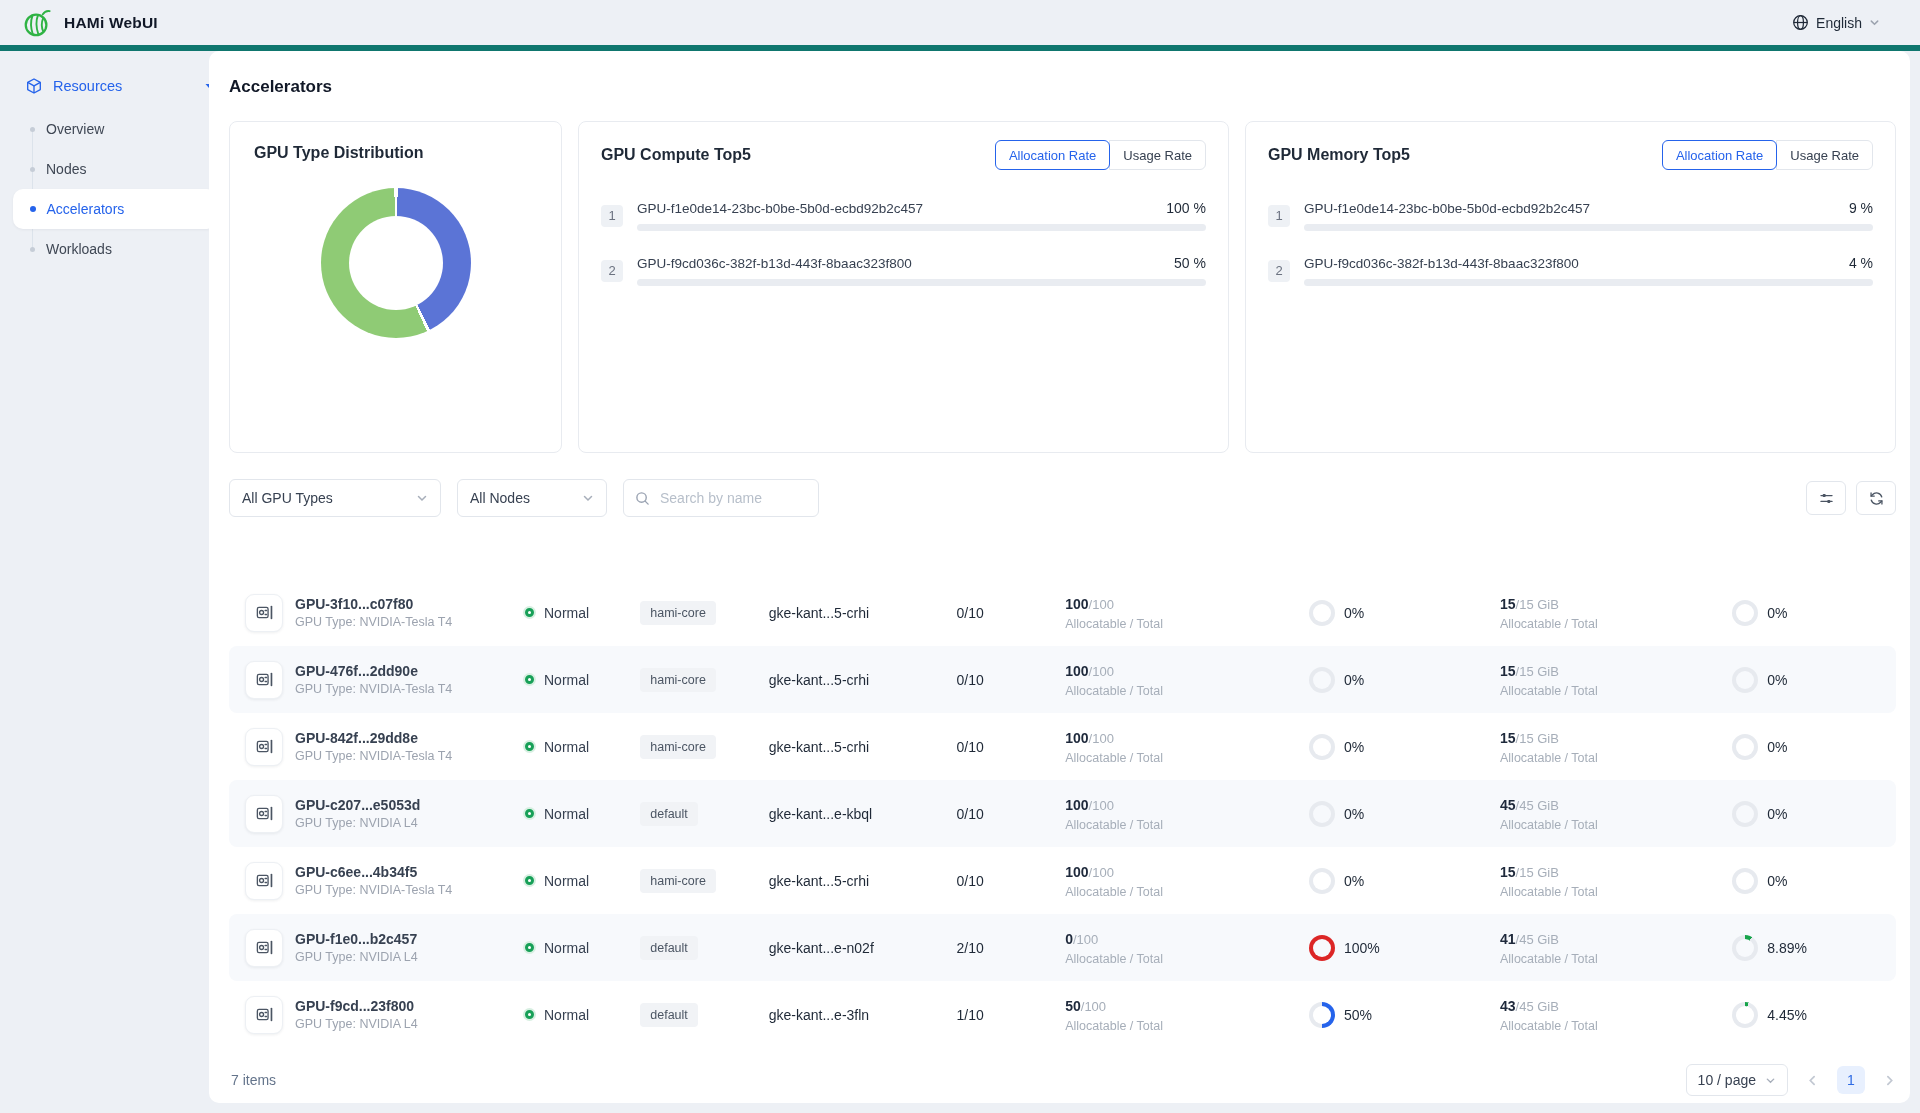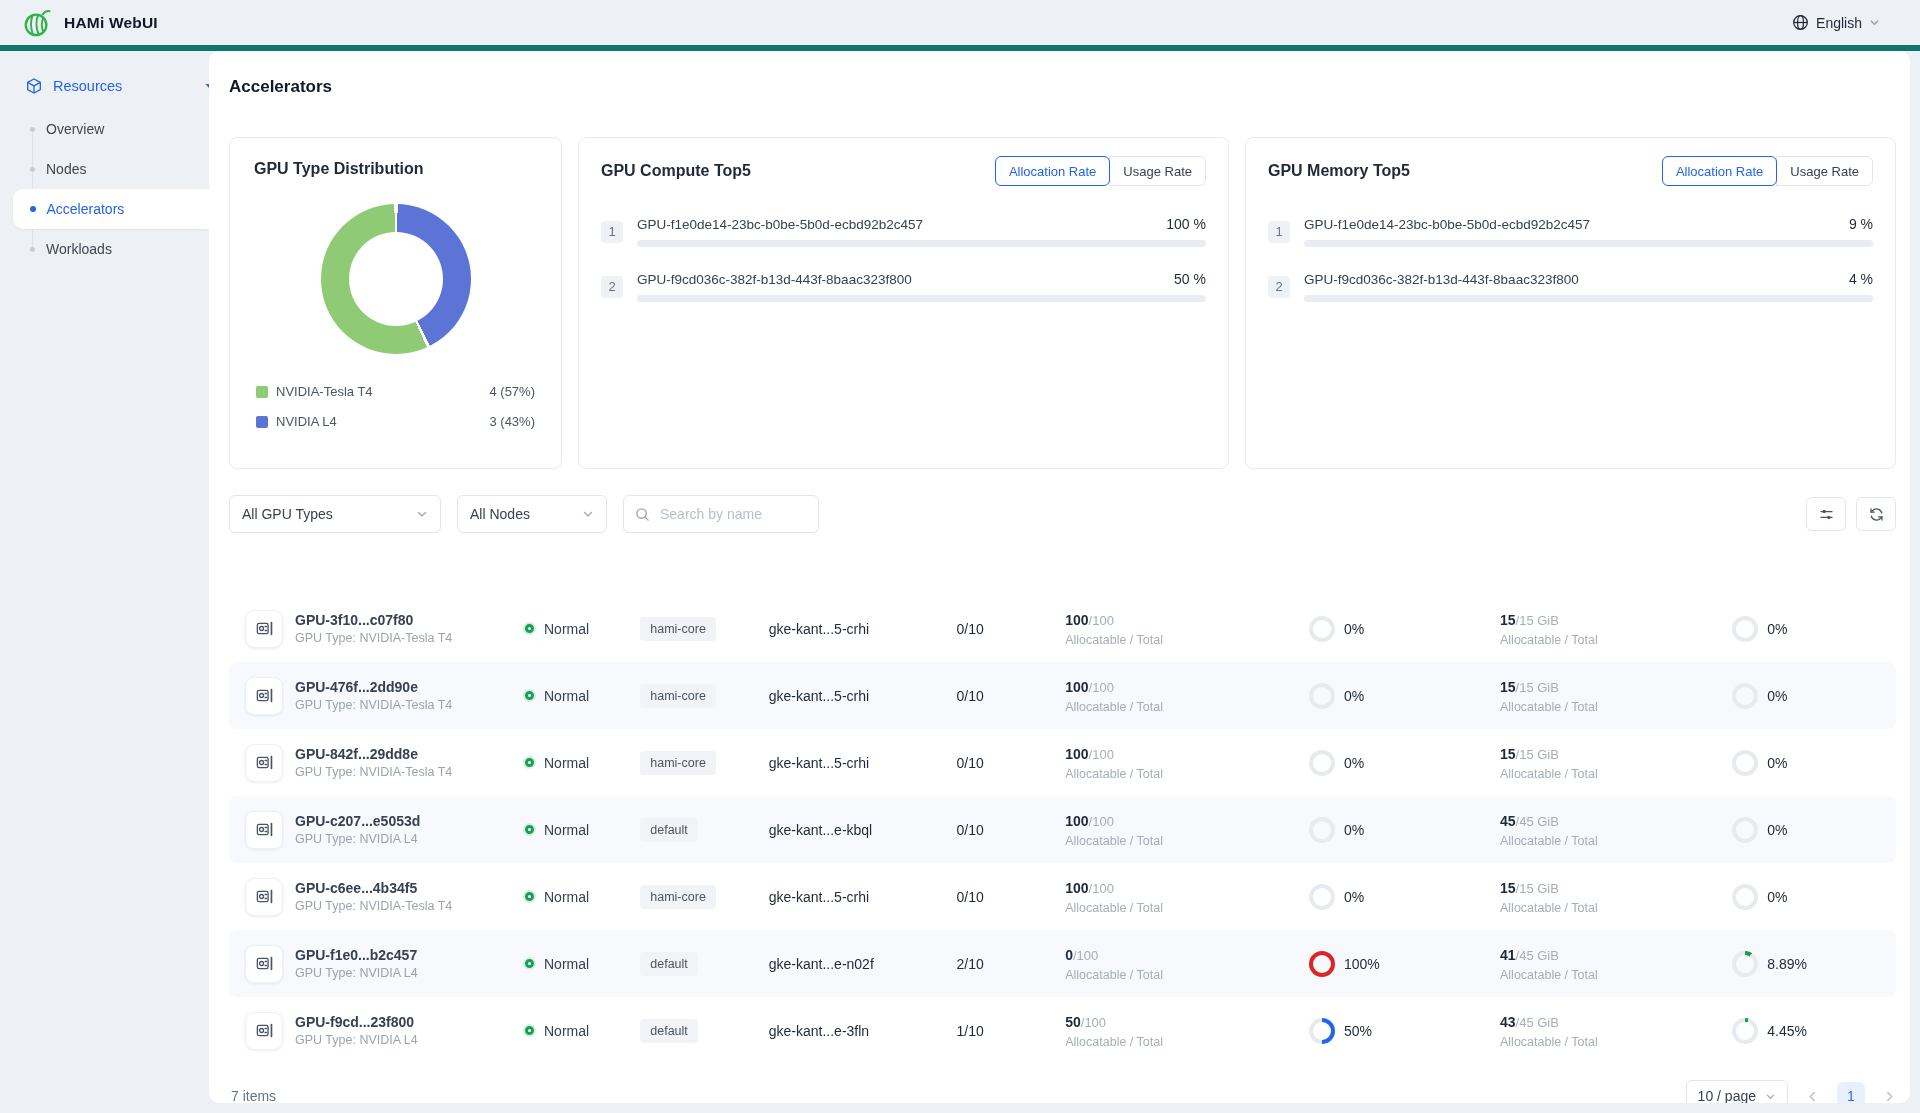--- a/index.html
+++ b/index.html
@@ -30,21 +30,21 @@
   .tree-item.active { background:#fff; box-shadow:0 1px 3px rgba(15,23,42,.05); }
   .tree-item.active .tree-dot { background:#2563eb; width:6px; height:6px; margin-left:1.5px; }
   .tree-item.active .tree-label { color:#2563eb; font-weight:500; }
 
   
   .panel { position:absolute; left:209px; top:51px; right:10px; bottom:10px; background:#fff;
            border-radius:10px; padding:26px 14px 0 20px; overflow:hidden; }
   .page-title { font-size:17px; font-weight:700; color:#111827; margin:0; }
 
   
-  .cards { display:flex; gap:16px; margin-top:40px; }
+  .cards { display:flex; gap:16px; margin-top:24px; }
   .card { border:1px solid #e8ebf0; border-radius:8px; height:332px; background:#fff; }
   .card-donut { width:333px; flex:none; padding:22px 24px; }
   .card-top5 { flex:1; padding:18px 22px; }
   .card-title { font-size:16px; font-weight:600; color:#1f2937; }
 
   .donut { width:150px; height:150px; border-radius:50%; margin:26px auto 0; position:relative; }
   .donut::after { content:""; position:absolute; inset:28px; border-radius:50%; background:#fff; }
   .legend { margin-top:30px; display:flex; flex-direction:column; gap:15px; padding:0 2px; }
   .legend-row { display:flex; align-items:center; font-size:13px; color:#4b5563; }
   .swatch { width:12px; height:12px; border-radius:2px; margin-right:8px; flex:none; }
@@ -190,32 +190,20 @@
 </aside>
 
 <main class="panel">
   <h1 class="page-title">Accelerators</h1>
 
   <div class="cards">
 
     <section class="card card-donut">
       <div class="card-title">GPU Type Distribution</div>
       <div class="donut" style="background: conic-gradient(rgb(255, 255, 255) 0deg, rgb(255, 255, 255) 1.3deg, rgb(91, 116, 214) 1.3deg, rgb(91, 116, 214) 152.986deg, rgb(255, 255, 255) 152.986deg, rgb(255, 255, 255) 155.586deg, rgb(143, 203, 117) 155.586deg, rgb(143, 203, 117) 358.7deg, rgb(255, 255, 255) 358.7deg, rgb(255, 255, 255) 360deg);"></div>
-      <div class="legend">
-          <div class="legend-row">
-    <span class="swatch" style="background: rgb(143, 203, 117);"></span>
-    <span>NVIDIA-Tesla T4</span>
-    <span class="legend-val">4 (57%)</span>
-  </div>
-          <div class="legend-row">
-    <span class="swatch" style="background: rgb(91, 116, 214);"></span>
-    <span>NVIDIA L4</span>
-    <span class="legend-val">3 (43%)</span>
-  </div>
-        </div>
     </section>
 
     <section class="card card-top5">
       <div class="top5-head">
         <div class="card-title">GPU Compute Top5</div>
         <div class="toggle">
           <button class="toggle-btn active">Allocation Rate</button>
           <button class="toggle-btn">Usage Rate</button>
         </div>
       </div>

